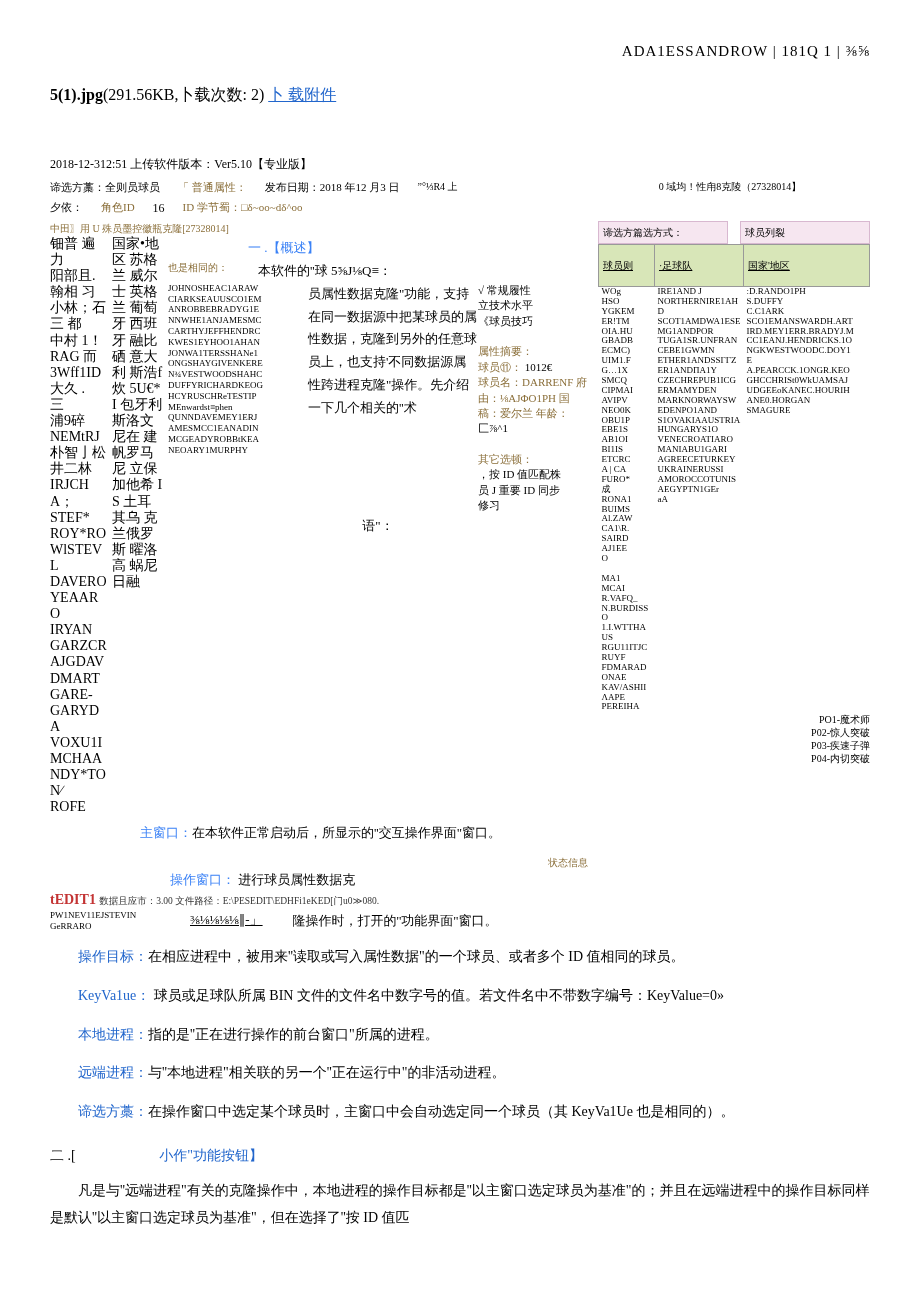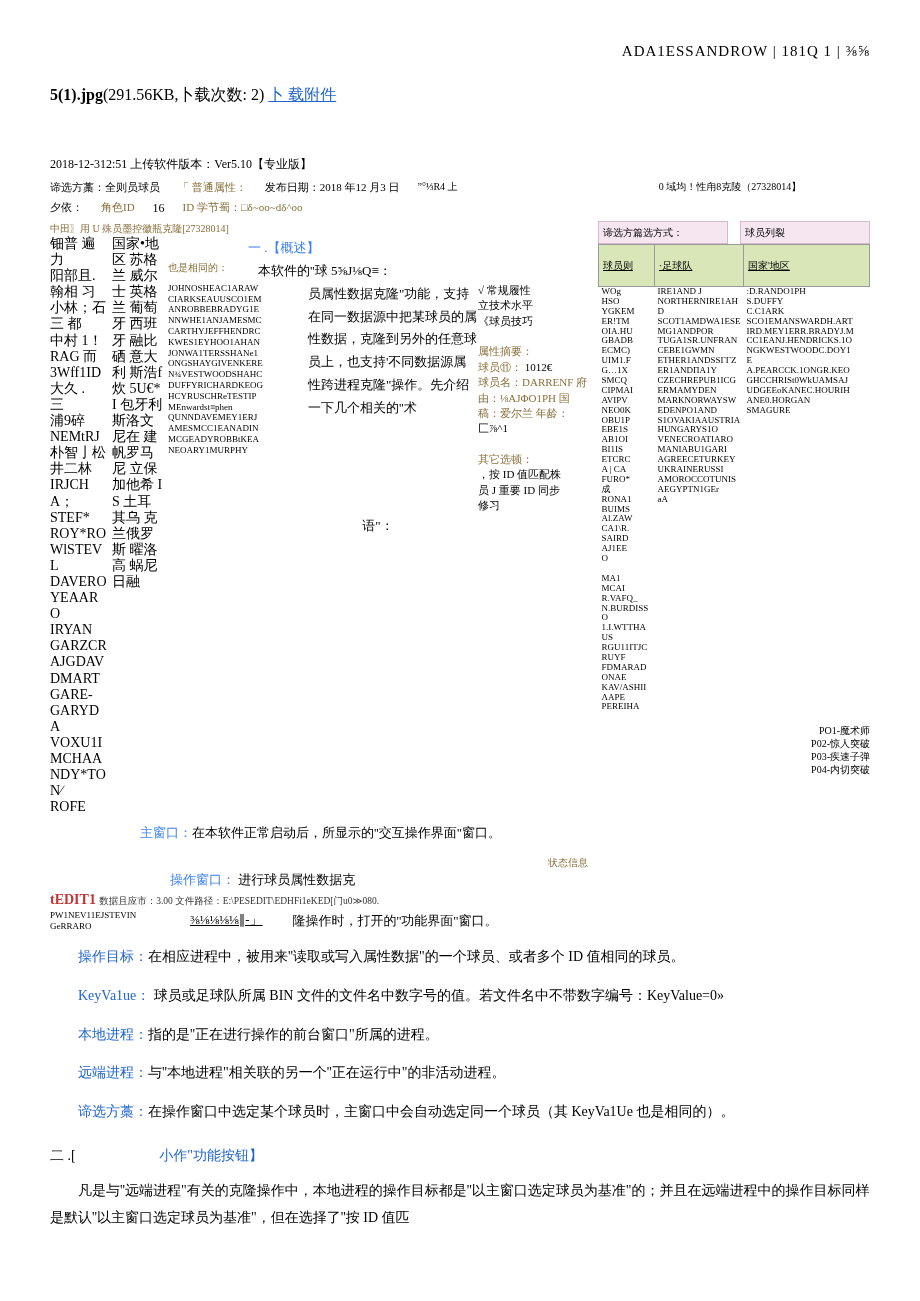--- a/index.html
+++ b/index.html
@@ -323,21 +323,21 @@
 NGKWESTWOODC.DOY1
 E
 A.PEARCCK.1ONGR.KEO
 GHCCHRISt0WkUAMSAJ
 UDGEEoKANEC.HOURIH
 ANE0.HORGAN
 SMAGURE</td>
       </tr>
     </tbody>
       </table>
-    <div class="bottom-right-list" style="float:right; margin-top:12px;">
+    <div class="bottom-right-list" style="float:right; margin-top:1px;">
       <div>PO1-魔术师</div>
       <div>P02-惊人突破</div>
       <div>P03-疾速子弹</div>
       <div>P04-内切突破</div>
     </div>
   </div>
 </div>
 
 <div class="clear"></div>
 

